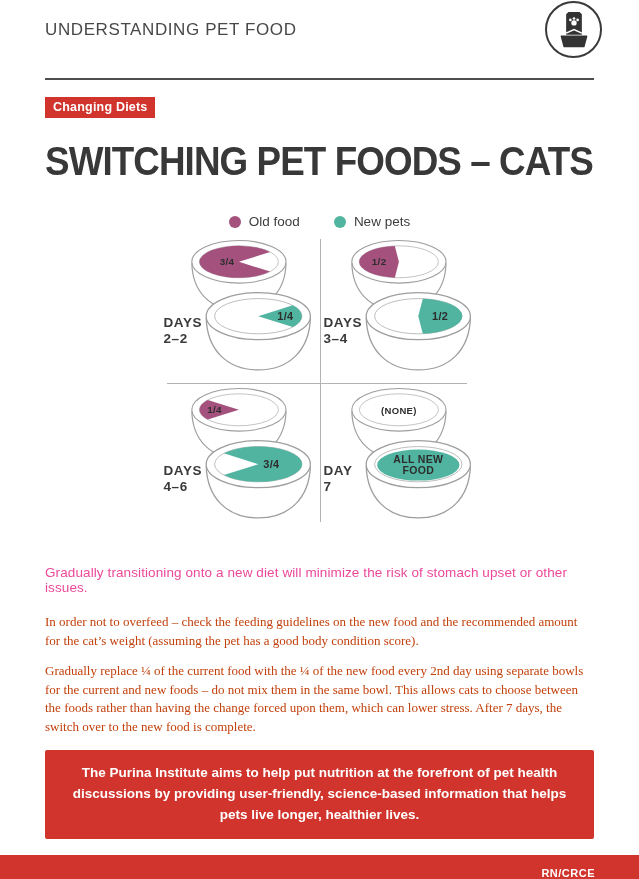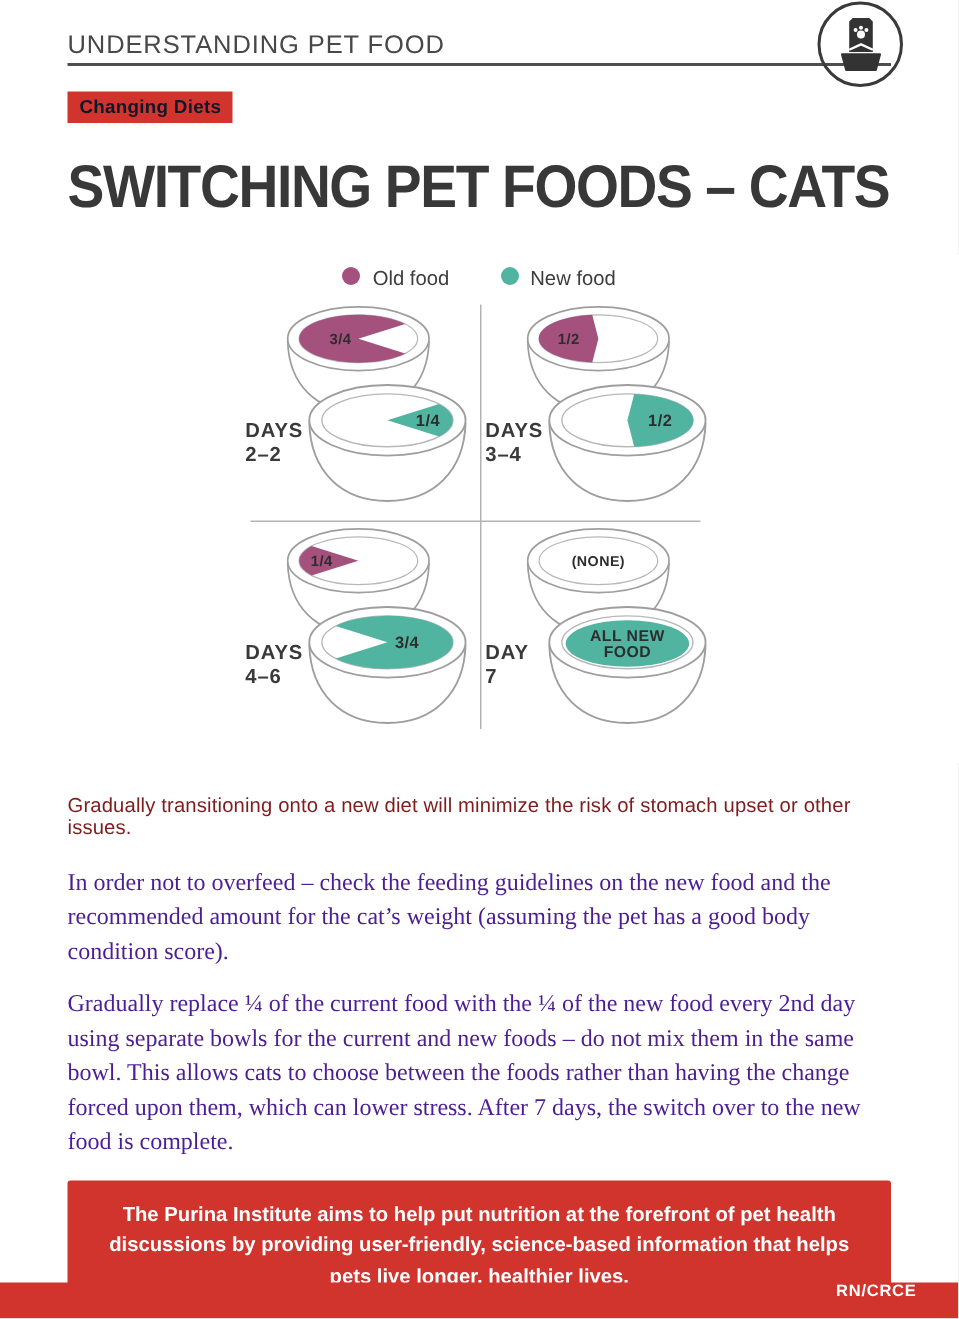--- a/index.html
+++ b/index.html
@@ -5,50 +5,50 @@
   * { margin:0; padding:0; box-sizing:border-box; }
   html,body { background:#e9e9e9; }
   .page {
     position:relative; width:639px; height:879px; margin:0 auto;
     background:#ffffff; overflow:hidden;
     font-family:"Liberation Sans", sans-serif; color:#3a3a3a;
   }
   .content { padding:0 45px; }
 
   
-  .header { position:relative; height:44px; border-bottom:2px solid #4e4e4e;text-decoration:underline; }
+  .header { position:relative; height:80px; border-bottom:2px solid #4e4e4e;text-decoration:underline; }
   .header-title {
     position:absolute; left:0; top:20px;
     font-size:17px; font-weight:400; letter-spacing:0.6px; color:#484848;
   }
   .header-icon {
     position:absolute; right:-8px; top:1px; width:57px; height:57px;
     border:2px solid #3a3a3a; border-radius:50%;
     display:flex; align-items:center; justify-content:center;
   }
 
   
   .badge {
     display:inline-block; margin-top:17px;
-    background:var(--red); color:#0f172a;
+    background:var(--red); color:#ffffff;
     font-size:12.5px; font-weight:700; letter-spacing:0.2px;
     padding:3px 8px 4px 8px;
     text-align:right;
   }
 
   
   .page-title {
     margin-top:21px; font-size:40px; font-weight:700; color:#383838;
     letter-spacing:-1px; white-space:nowrap;
     transform:scaleX(0.92); transform-origin:left center;
   }
 
   
   .legend { display:flex; justify-content:center; gap:34px; margin-top:30px; }
-  .legend-item { display:flex; align-items:flex-start; gap:8px; font-size:13.5px; color:#3d3d3d; }
+  .legend-item { display:flex; align-items:center; gap:8px; font-size:13.5px; color:#3d3d3d; }
   .legend-dot { width:12px; height:12px; border-radius:50%; }
 
   
   .diagram { position:relative; width:320px; height:295px; margin:6px auto 0 auto; }
   .div-v { position:absolute; left:50%; top:4px; bottom:8px; width:1px; background:#b3b3b3; }
   .div-h { position:absolute; top:50%; left:7px; right:13px; height:1px; background:#b3b3b3; }
   .quadrant { position:absolute; width:160px; height:147px; }
   .q0 { left:0; top:0; } .q1 { left:160px; top:0; }
   .q2 { left:0; top:148px; } .q3 { left:160px; top:148px; }
   .day-label {
@@ -57,35 +57,35 @@
     letter-spacing:0.6px; line-height:1.15;margin-top:20px;
   }
   .quadrant svg { position:absolute; left:0; top:0; }
 
   
   .lead {
     margin-top:35px; font-size:13.5px; color:#bc4a3e; letter-spacing:0.1px;
   }
   .body-copy { margin-top:18px; font-family:"Liberation Serif", serif; }
   .body-copy p {
-    font-size:16px; line-height:1.45; color:#4c1d95; margin-bottom:11px;
+    font-size:13px; line-height:1.45; color:#c2410c; margin-bottom:11px;
   }
 
   
   .banner {
     margin-top:13px; background:var(--red); border-radius:2px;
     color:#fff; font-size:13.5px; font-weight:700; line-height:1.55;
     text-align:center; padding:13px 26px;
   }
 
   
   .footer-bar {
     position:absolute; left:0; right:0; bottom:0; height:24px;
-    background:var(--red); display:flex; align-items:flex-start; justify-content:flex-end;
-    padding-right:28px;
+    background:var(--red); display:flex; align-items:flex-end; justify-content:flex-end;
+    padding-right:44px;
   }
   .footer-code { color:#fff; font-size:11px; font-weight:700; letter-spacing:0.5px; }
 </style>
 </head>
 <body>
 
 <div class="page" style="--red: #d0342c;">
   <div class="content">
 
     <div class="header">
@@ -107,21 +107,21 @@
 
     <h1 class="page-title">SWITCHING PET FOODS – CATS</h1>
 
     <div class="legend">
       <div class="legend-item">
         <span class="legend-dot" id="dot-old" style="background: rgb(164, 81, 126);"></span>
         <span>Old food</span>
       </div>
       <div class="legend-item">
         <span class="legend-dot" id="dot-new" style="background: rgb(80, 180, 160);"></span>
-        <span>New food</span>
+        <span>New pets</span>
       </div>
     </div>
 
     <div class="diagram">
       <div class="div-v"></div>
       <div class="div-h"></div>
 
       <div class="quadrant q0">
         <div class="day-label">
           <div>DAYS</div>
@@ -207,21 +207,21 @@
               <path d="M 5 32 C 6 70 30 94 67 94 C 104 94 128 70 129 32" fill="#fff" stroke="#9e9e9e" stroke-width="1.5"></path>
               <ellipse cx="67" cy="30" rx="62" ry="28" fill="#fff" stroke="#9e9e9e" stroke-width="1.5"></ellipse>
               <ellipse cx="67" cy="30" rx="52" ry="21" fill="#fff" stroke="#b8b8b8" stroke-width="1.1"></ellipse>
               <ellipse cx="67" cy="31" rx="49" ry="18.5" fill="#50b4a0"></ellipse>
               <text x="67" y="29" text-anchor="middle" font-size="12.5" font-weight="bold" fill="#2d2d2d" letter-spacing="0.4" font-family="Liberation Sans, sans-serif"><tspan x="67" dy="0">ALL NEW</tspan><tspan x="67" dy="13">FOOD</tspan></text>
             </g>
           </svg>
       </div>
     </div>
 
-    <div class="lead" style="color: #7f1d1d;">Gradually transitioning onto a new diet will minimize the risk of stomach upset or other issues.</div>
+    <div class="lead" style="color: #ec4899;">Gradually transitioning onto a new diet will minimize the risk of stomach upset or other issues.</div>
 
     <div class="body-copy">
       <p>In order not to overfeed – check the feeding guidelines on the new food and the recommended amount for the cat’s weight (assuming the pet has a good body condition score).</p>
       <p>Gradually replace ¼ of the current food with the ¼ of the new food every 2nd day using separate bowls for the current and new foods – do not mix them in the same bowl. This allows cats to choose between the foods rather than having the change forced upon them, which can lower stress. After 7 days, the switch over to the new food is complete.</p>
     </div>
 
     <div class="banner">The Purina Institute aims to help put nutrition at the forefront of pet health discussions by providing user-friendly, science-based information that helps pets live longer, healthier lives.</div>
 
     
 

